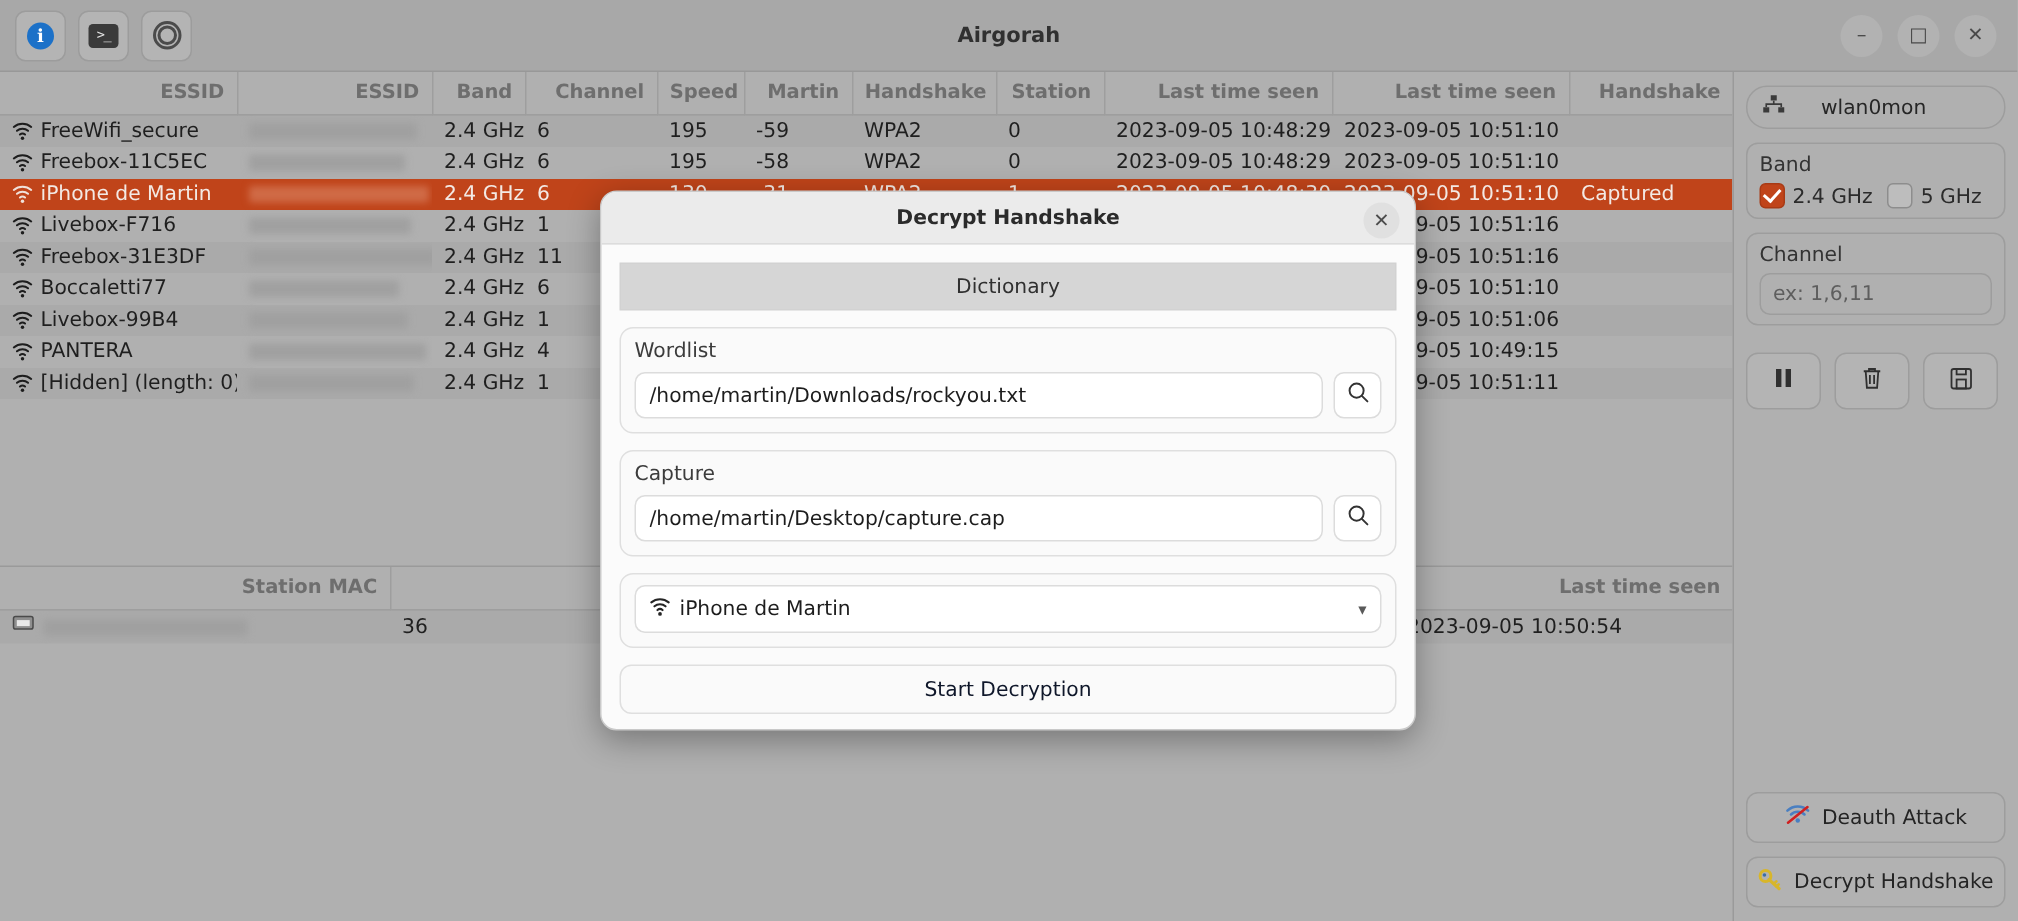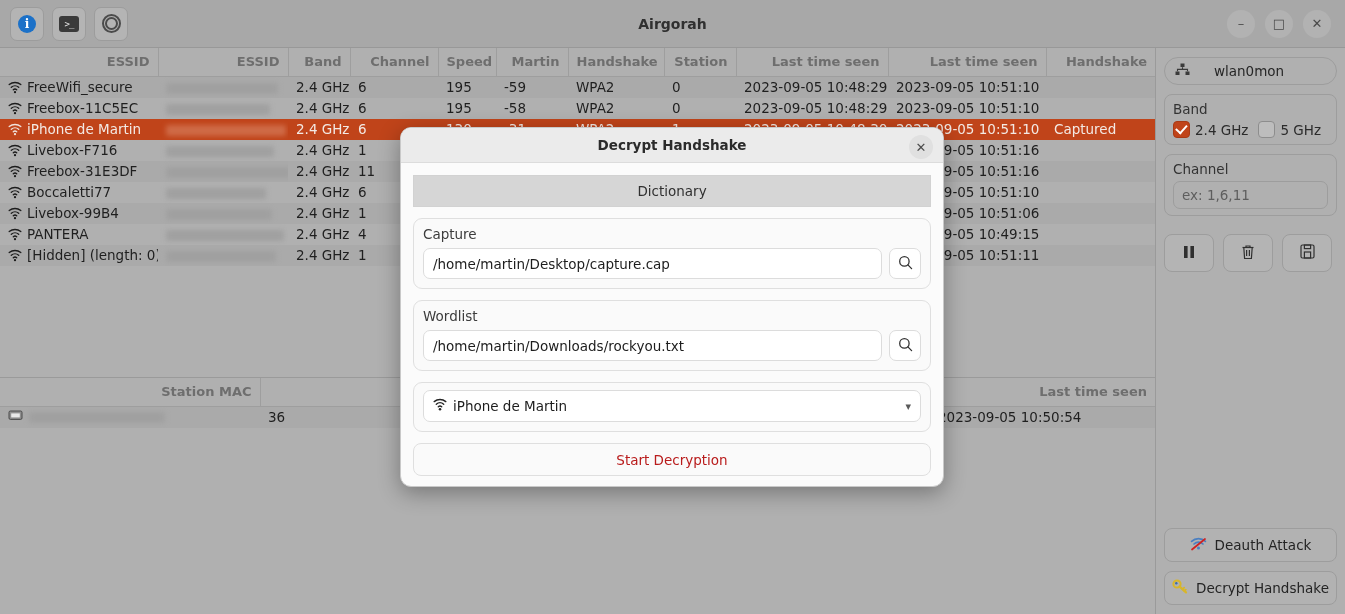--- a/index.html
+++ b/index.html
@@ -220,21 +220,21 @@
   }
   .select {
     width:100%; height: 32px; border: 1px solid #dcdcdc; border-radius: 7px;
     background:#fff; display:flex; align-items:center; padding: 0 9px; gap:6px;
     font-size: 13.5px; color:#1d1d1d;
   }
   .chev { margin-left:auto; color:#5a5a5a; font-size:11px; }
   .start-btn {
     width: 100%; height: 33px; border:1px solid #dfdfdf; border-radius: 8px;
     background:#fafafa; display:flex; align-items:center; justify-content:center;
-    font-size: 13.5px; color:#b91c1c;
+    font-size: 13.5px; color:#0f172a;
   }
 </style>
 </head>
 <body>
 
 <div id="app">
 
   <div class="titlebar">
     <div class="tb-left">
       <div class="tb-btn">
@@ -646,38 +646,38 @@
       <span class="dlg-title">Decrypt Handshake</span>
       <span class="dlg-close">✕</span>
     </div>
     <div class="dlg-body">
 
       <div class="tabs">
         <div class="tab active">Dictionary</div>
       </div>
 
       <div class="field-group">
-        <div class="field-label">Capture</div>
+        <div class="field-label">Wordlist</div>
         <div class="field-row">
-          <input class="txt" type="text" value="/home/martin/Desktop/capture.cap" style="">
+          <input class="txt" type="text" value="/home/martin/Downloads/rockyou.txt" style="">
           <div class="browse">
             <span>
               <svg width="15" height="15" viewBox="0 0 15 15" fill="none" stroke="#333" stroke-width="1.3">
                 <circle cx="6.4" cy="6.4" r="4.7"></circle>
                   <path d="M9.9 9.9 L13.6 13.6" stroke-linecap="round"></path>
               </svg>
             </span>
           </div>
         </div>
       </div>
 
       <div class="field-group">
-        <div class="field-label">Wordlist</div>
+        <div class="field-label">Capture</div>
         <div class="field-row">
-          <input class="txt" type="text" value="/home/martin/Downloads/rockyou.txt" style="">
+          <input class="txt" type="text" value="/home/martin/Desktop/capture.cap" style="">
           <div class="browse">
             <span>
               <svg width="15" height="15" viewBox="0 0 15 15" fill="none" stroke="#333" stroke-width="1.3">
                 <circle cx="6.4" cy="6.4" r="4.7"></circle>
                   <path d="M9.9 9.9 L13.6 13.6" stroke-linecap="round"></path>
               </svg>
             </span>
           </div>
         </div>
       </div>

